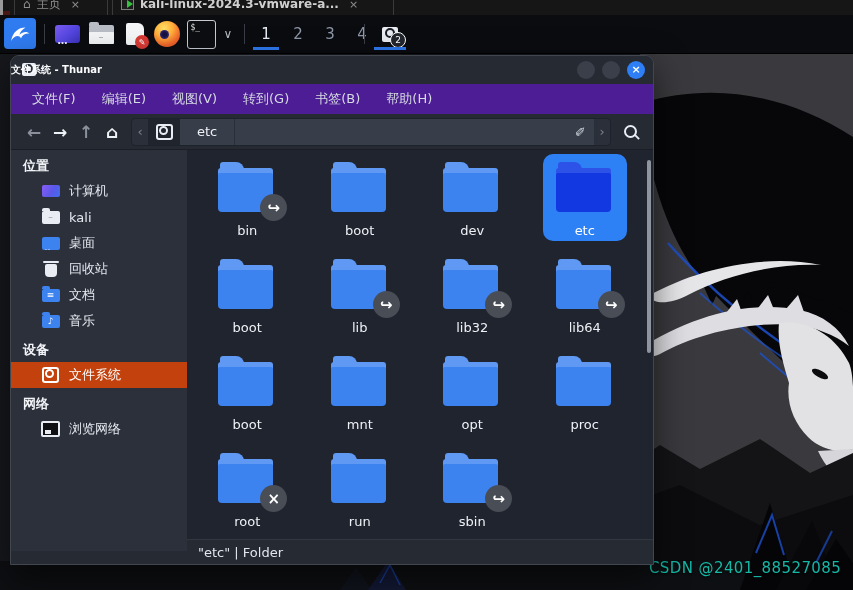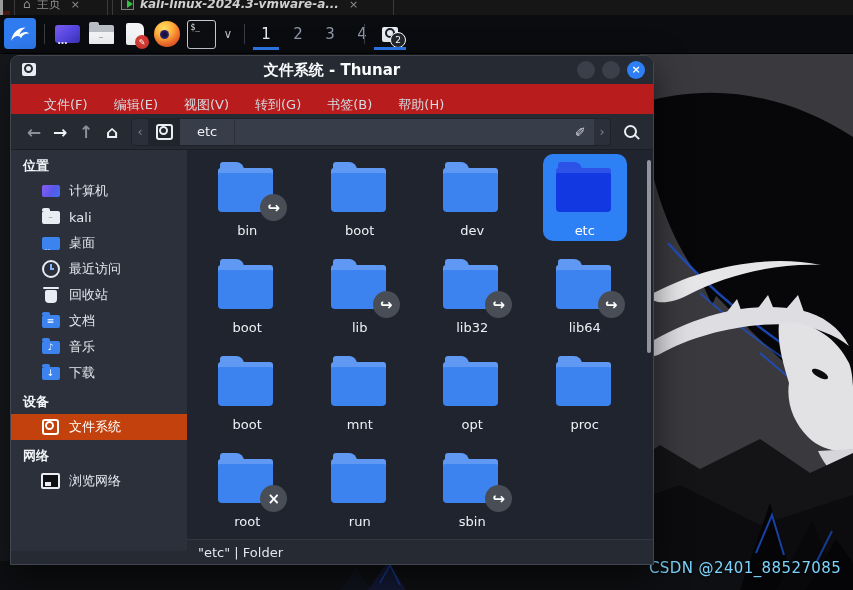--- a/index.html
+++ b/index.html
@@ -48,36 +48,36 @@
   .ws.active::after{content:"";position:absolute;left:3px;right:3px;bottom:0;height:3px;background:#2f7bf0;}
   .winbtn{position:absolute;top:3px;width:36px;height:32px;display:flex;align-items:center;justify-content:center;}
   .winbtn::after{content:"";position:absolute;left:2px;right:2px;bottom:0;height:3px;background:#2f7bf0;}
   .wli{width:16px;height:15px;background:#e9edf3;border-radius:2px;position:relative;}
   .wli::before{content:"";position:absolute;width:6px;height:6px;border:2px solid #1a1d24;border-radius:50%;top:1px;left:3px;}
   .badge{position:absolute;right:2px;bottom:2px;width:14px;height:14px;border-radius:50%;background:#23262d;
     border:1.5px solid #fff;color:#fff;font-size:9px;display:flex;align-items:center;justify-content:center;}
 
   
   .wallpaper{position:absolute;left:0;top:53px;width:853px;height:537px;}
-  .watermark{position:absolute;left:649px;top:559px;color:#7dd3fc;font-size:15px;letter-spacing:.4px;
+  .watermark{position:absolute;left:649px;top:559px;color:#14b8a6;font-size:15px;letter-spacing:.4px;
     text-shadow:0 1px 2px rgba(0,0,0,.7);}
 
   
   .window{position:absolute;left:10px;top:55px;width:642px;height:508px;background:#262a33;
     border:1px solid #42464f;border-radius:9px 9px 0 0;box-shadow:0 12px 34px rgba(0,0,0,.55);overflow:hidden;}
   .titlebar{position:absolute;left:0;top:0;right:0;height:28px;background:#262a33;}
   .win-ic{position:absolute;left:11px;top:7px;width:14px;height:13px;background:#e9edf3;border-radius:2px;}
   .win-ic::before{content:"";position:absolute;width:5px;height:5px;border:2px solid #262a33;border-radius:50%;top:1px;left:2px;}
-  .title{position:absolute;left:0;right:0;top:0;height:28px;line-height:28px;text-align:center;
-    color:#fafbfd;font-size:15px;font-weight:bold;}
+  .title{position:absolute;left:0;right:0;top:0;height:28px;line-height:28px;
+    color:#fafbfd;font-size:10px;font-weight:bold;}
   .ctrls{position:absolute;right:8px;top:5px;display:flex;gap:7px;}
   .ctrl{width:18px;height:18px;border-radius:50%;background:#3a3f4a;}
   .ctrl.close{background:#2e7ff5;color:#fff;font-size:11px;font-weight:bold;text-align:center;line-height:18px;}
 
-  .menubar{position:absolute;left:0;top:28px;right:0;height:30px;display:flex;align-items:flex-end;padding-left:20px;background:#b91c1c;}
+  .menubar{position:absolute;left:0;top:28px;right:0;height:30px;display:flex;align-items:center;padding-left:8px;background:#4c1d95;}
   .menu-item{padding:0 13px;color:#d6dae2;font-size:13px;}
 
   .toolbar{position:absolute;left:0;top:58px;right:0;height:36px;background:#262a33;border-bottom:1px solid #1b1e25;
     display:flex;align-items:center;padding:0 10px;box-sizing:border-box;}
   .nav{font-size:17px;font-weight:bold;width:26px;text-align:center;}
   .nav.dim{color:#8b919c;} .nav.lit{color:#eef1f6;}
   .pathwrap{flex:1;display:flex;align-items:center;height:26px;margin:0 6px;background:#2b2f39;border-radius:4px;
     border:1px solid #1e222a;overflow:hidden;}
   .pchev{width:16px;text-align:center;color:#7e848f;font-size:13px;}
   .drive-btn{width:32px;height:26px;background:#20242c;display:flex;align-items:center;justify-content:center;}
@@ -176,21 +176,21 @@
   <div class="tabbar">
     <div class="screen-edge"></div>
     <div class="red-strip"></div>
     <div class="vmtab" style="left:14px;width:92px;">
       <div class="vmtab-inner">
         <span class="home-glyph">⌂</span>
         <span class="t-label">主页</span>
         <span class="t-close">×</span>
       </div>
     </div>
-    <div class="vmtab active" style="left:112px;width:280px;font-style:italic;">
+    <div class="vmtab active" style="left:112px;width:280px;">
       <div class="vmtab-inner">
         <span class="vm-ic"></span>
         <span class="t-label">kali-linux-2024.3-vmware-a...</span>
         <span class="t-close">×</span>
       </div>
     </div>
   </div>
 
   <div class="taskbar">
     <div class="kali-btn">
@@ -291,47 +291,35 @@
           <span>kali</span>
         </div>
         <div class="sb-item">
           <span class="sb-ic">
             <span class="sbi-desktop"></span>
           </span>
           <span>桌面</span>
         </div>
         <div class="sb-item">
           <span class="sb-ic">
-            <span class="sbi-clock"></span>
-          </span>
-          <span>最近访问</span>
-        </div>
-        <div class="sb-item">
-          <span class="sb-ic">
             <span class="sbi-trash"></span>
           </span>
           <span>回收站</span>
         </div>
         <div class="sb-item">
           <span class="sb-ic">
             <span class="mf" data-glyph="≡"></span>
           </span>
           <span>文档</span>
         </div>
         <div class="sb-item">
           <span class="sb-ic">
             <span class="mf" data-glyph="♪"></span>
           </span>
           <span>音乐</span>
-        </div>
-        <div class="sb-item">
-          <span class="sb-ic">
-            <span class="mf" data-glyph="↓"></span>
-          </span>
-          <span>下载</span>
         </div>
         <div class="sb-header">设备</div>
         <div class="sb-item selected">
           <span class="sb-ic">
             <span class="sbi-drive"></span>
           </span>
           <span>文件系统</span>
         </div>
         <div class="sb-header">网络</div>
         <div class="sb-item">

